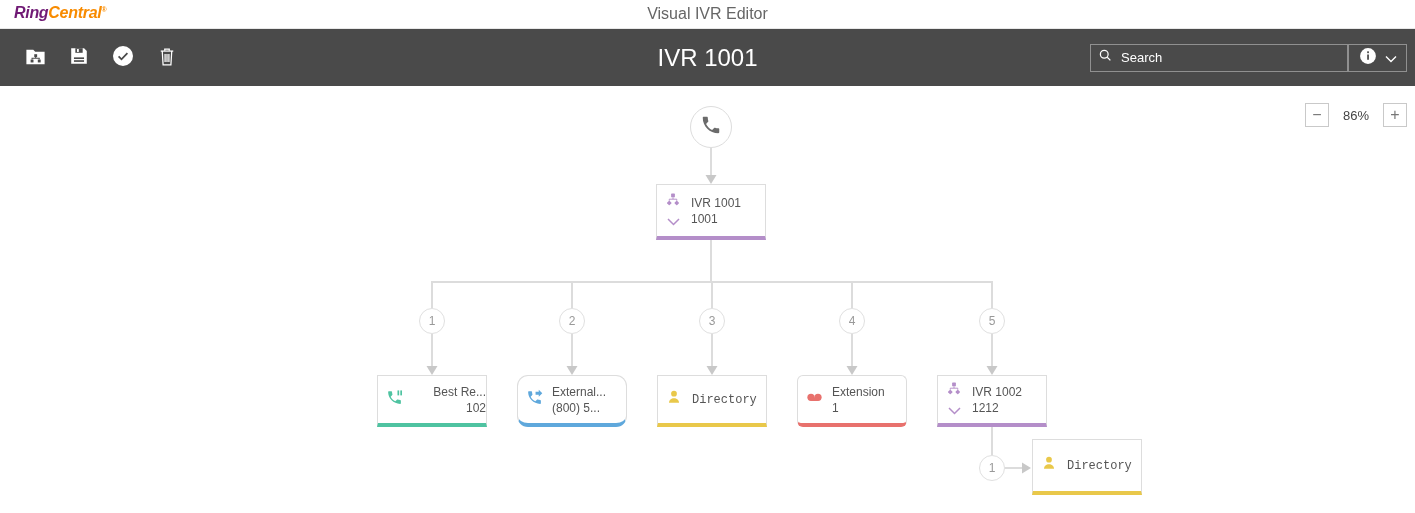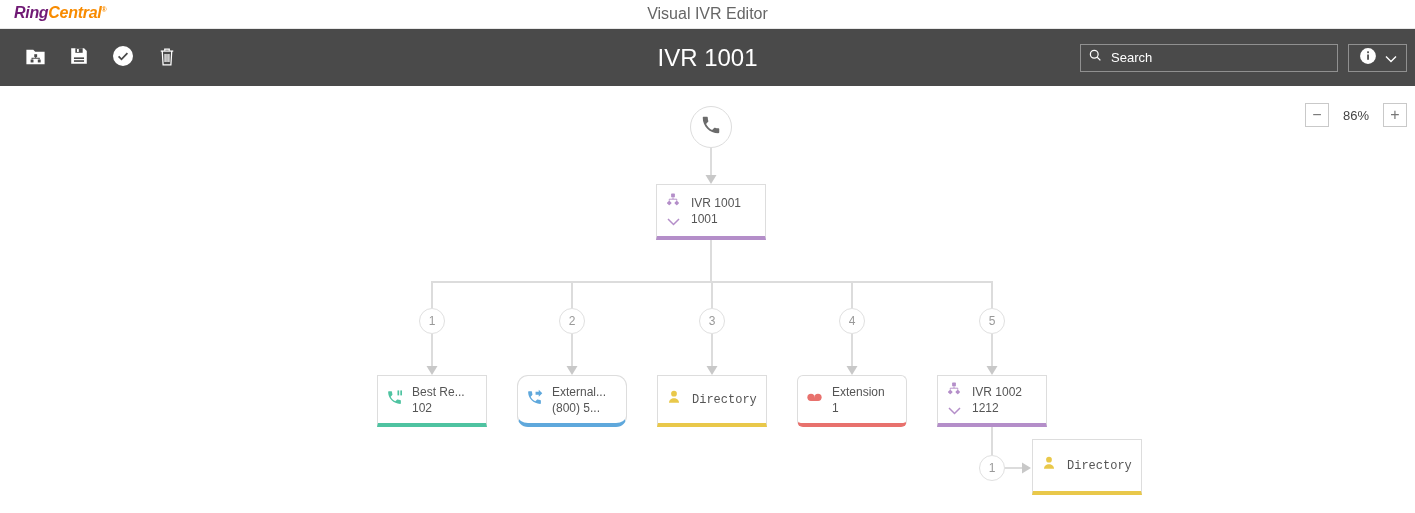--- a/index.html
+++ b/index.html
@@ -12,21 +12,21 @@
   .logo .ring{color:#701a75;}
   .logo .central{color:#f88b00;}
   .logo sup{font-size:7px;color:#f88b00;font-style:normal;}
   .top-title{position:absolute;left:50%;top:50%;transform:translate(-50%,-50%);font-size:16px;color:#666;white-space:nowrap;}
 
   
   .toolbar{position:relative;height:57px;background:#4a4a4a;display:flex;align-items:center;padding:0;}
   .tb-left{display:flex;align-items:center;gap:18px;padding-left:22px;}
   .icon-btn{width:26px;height:26px;display:flex;align-items:center;justify-content:center;background:transparent;border:none;cursor:pointer;padding:0;}
   .tb-title{position:absolute;left:50%;top:50%;transform:translate(-50%,-50%);color:#fff;font-size:24px;font-weight:400;white-space:nowrap;}
-  .tb-right{margin-left:auto;display:flex;align-items:center;gap:10px;padding-right:8px;}
+  .tb-right{margin-left:auto;display:flex;align-items:center;gap:0;padding-right:8px;}
   .search-box{display:flex;align-items:center;width:242px;height:26px;border:1px solid #909090;padding:0 7px;gap:6px;background:transparent;}
   .search-box input{flex:1;background:transparent;border:none;outline:none;color:#fff;font-size:13px;font-family:"Liberation Sans",sans-serif;}
   .search-box input::placeholder{color:#fff;opacity:1;}
   .info-box{display:flex;align-items:center;justify-content:center;gap:7px;width:57px;height:26px;border:1px solid #909090;background:transparent;cursor:pointer;}
 
   
   .canvas{position:relative;width:1415px;height:427px;background:#fff;}
   .connectors{position:absolute;left:0;top:0;pointer-events:none;}
 
   .zoom-ctl{position:absolute;top:17px;right:8px;display:flex;align-items:center;gap:9px;}
@@ -209,21 +209,21 @@
     <div class="branch-circle" style="left:699px;top:222px;">
         <span>3</span>
       </div>
     <div class="branch-circle" style="left:839px;top:222px;">
         <span>4</span>
       </div>
     <div class="branch-circle" style="left:979px;top:222px;">
         <span>5</span>
       </div>
 
-    <div class="node h52 acc-teal" style="left:377px;top:289px;">
+    <div class="node h52 acc-teal" style="left:377px;top:289px;text-align:right;">
       <span class="node-icon">
         <span>
           <svg width="17" height="17" viewBox="0 0 24 24" fill="#4fc3a1">
               <path d="M6.62 10.79c1.44 2.83 3.76 5.14 6.59 6.59l2.2-2.2c.27-.27.67-.36 1.02-.24 1.12.37 2.33.57 3.57.57.55 0 1 .45 1 1V20c0 .55-.45 1-1 1-9.39 0-17-7.61-17-17 0-.55.45-1 1-1h3.5c.55 0 1 .45 1 1 0 1.25.2 2.45.57 3.57.11.35.03.74-.25 1.02l-2.2 2.2z"></path>
               <rect x="16.2" y="2" width="2.4" height="7"></rect>
               <rect x="20.2" y="2" width="2.4" height="7"></rect>
             </svg>
         </span>
       </span>
       <span class="node-text">

